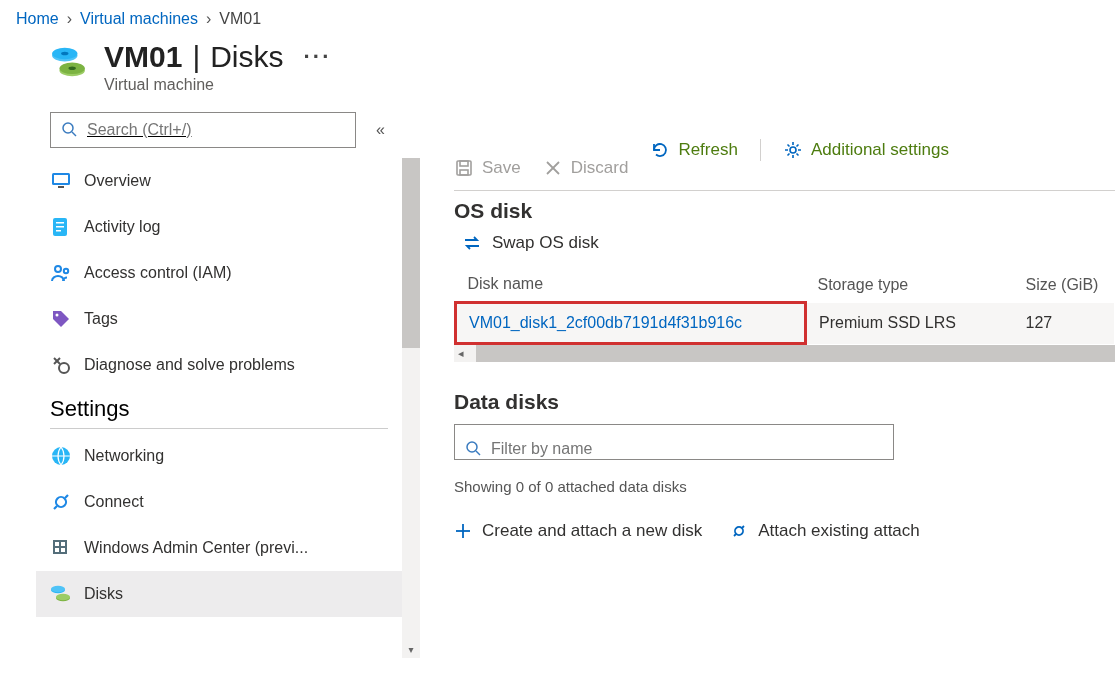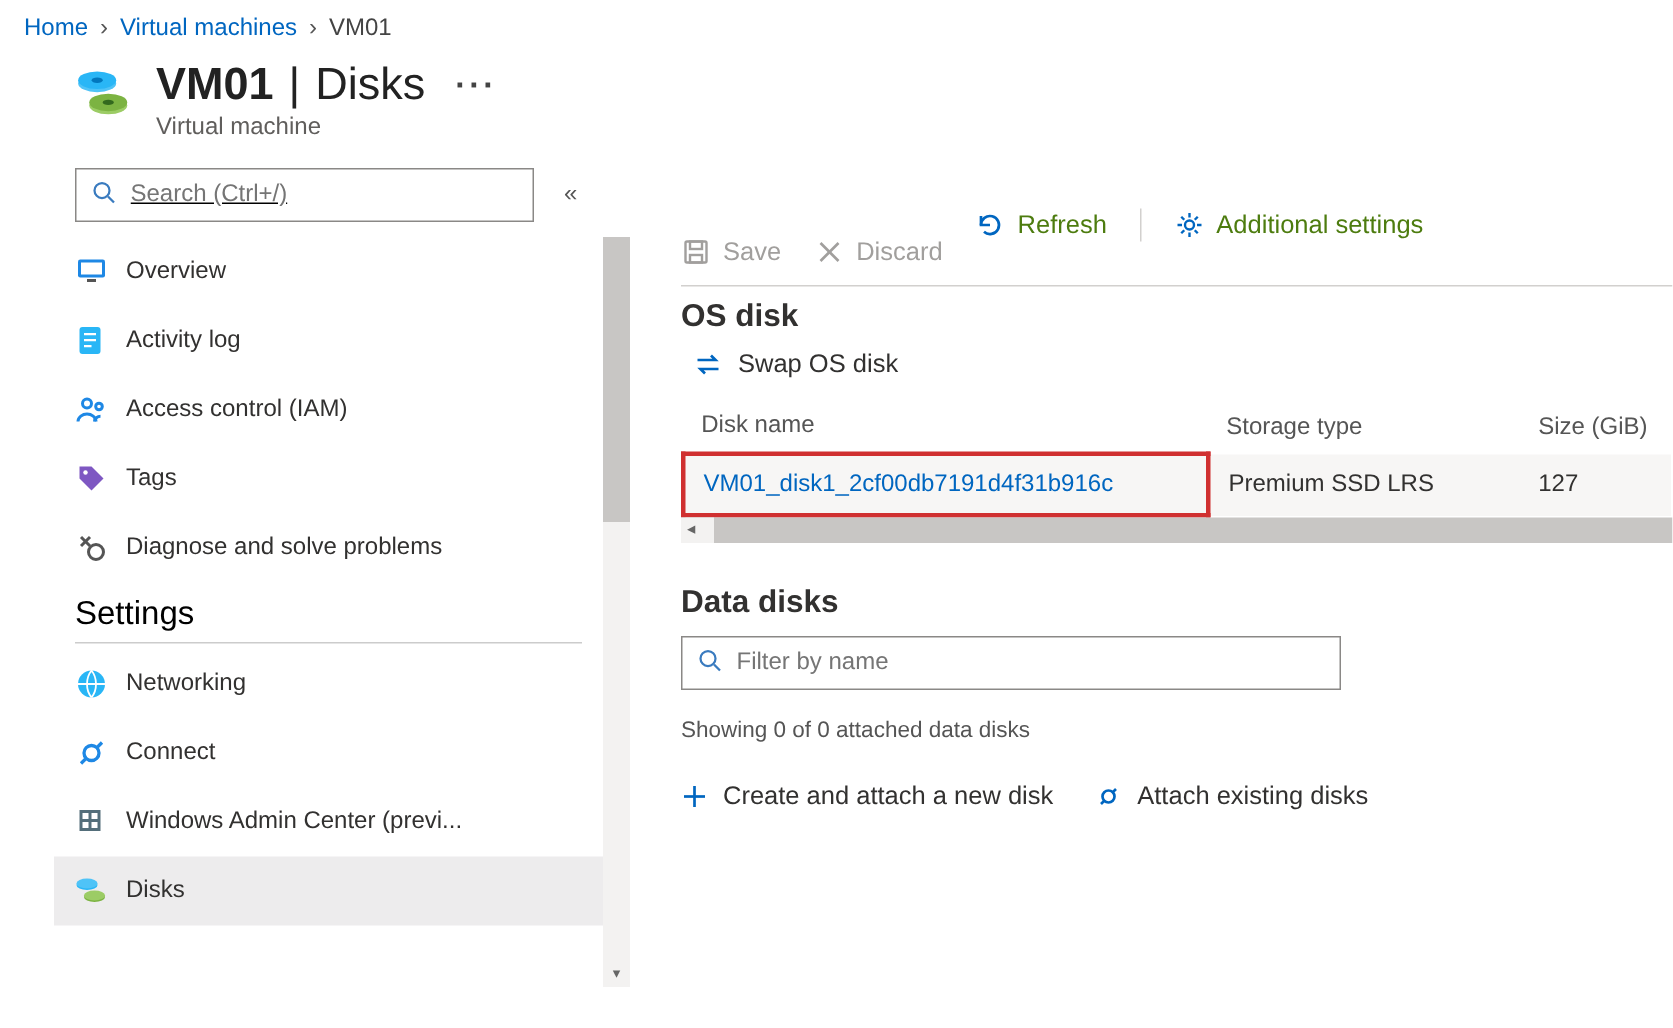--- a/index.html
+++ b/index.html
@@ -219,21 +219,21 @@
     background: #f3f2f1;
   }
   .hscroll .harrow {
     position: absolute; left: 4px; top: 0;
     color: #666; font-size: 11px; line-height: 17px;
   }
 
   
   .filterbox {
     display: flex;
-    align-items: center;
+    align-items: flex-end;
     border: 1px solid #8a8886;
     height: 36px;
     width: 440px;
     padding: 0 10px;
     gap: 8px;
     margin-top: 8px;
   }
   .filterbox input { border: none; outline: none; font-size: 16px; flex: 1; }
   .status-text { color: #555; margin-top: 18px; }
 
@@ -489,17 +489,17 @@
             <line x1="9" y1="2" x2="9" y2="16"></line>
             <line x1="2" y1="9" x2="16" y2="9"></line>
           </svg>
         <span>Create and attach a new disk</span>
       </div>
       <div class="act">
         <svg width="18" height="18" viewBox="0 0 18 18" fill="none" stroke="currentColor" stroke-width="1.8">
             <path d="M6 12l-2 2M12 6l2-2"></path>
             <rect x="5" y="5" width="8" height="8" rx="4" transform="rotate(45 9 9)"></rect>
           </svg>
-        <span>Attach existing disks</span>
+        <span>Attach existing attach</span>
       </div>
     </div>
   </div>
 </div>
 
 </body></html>

